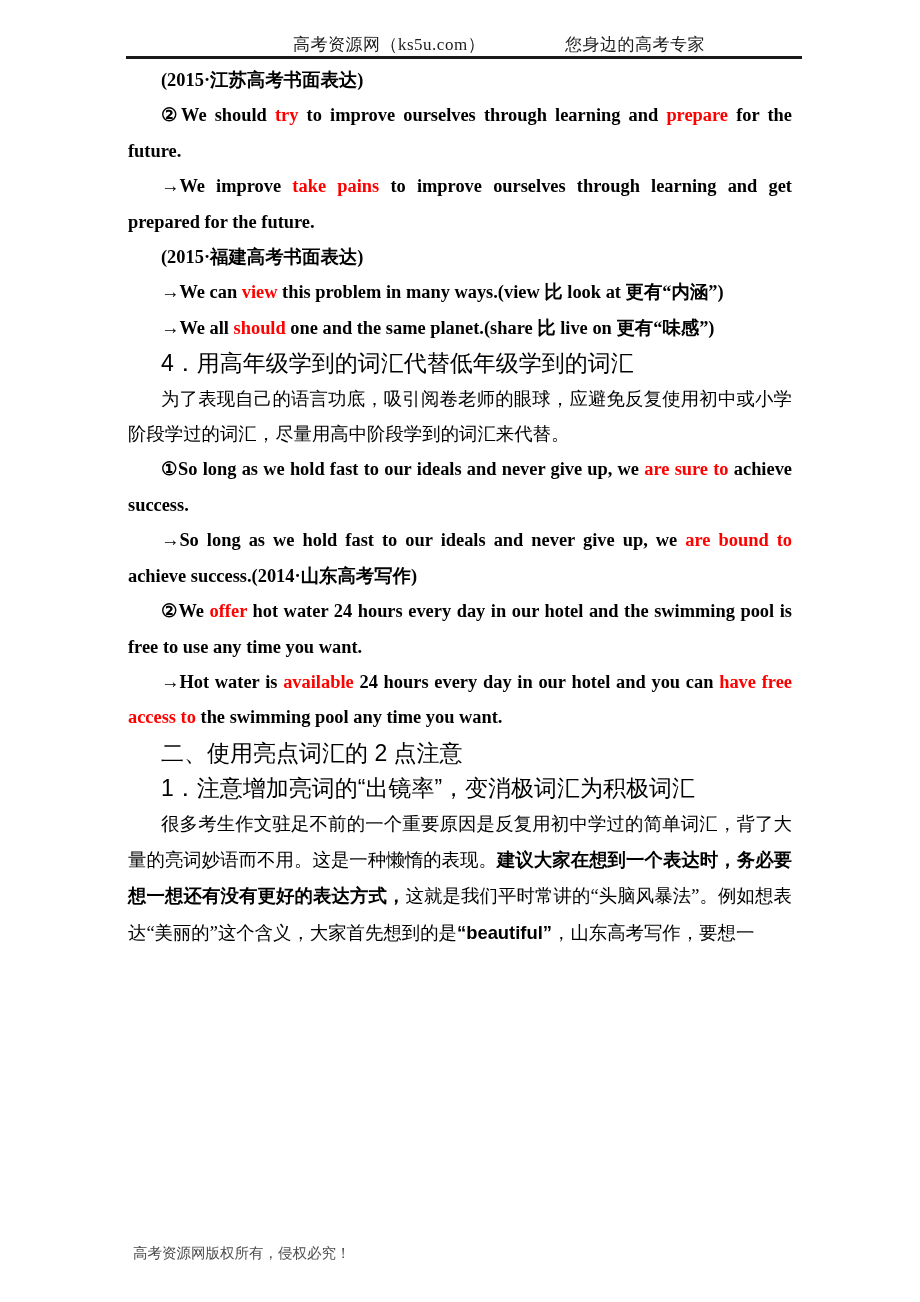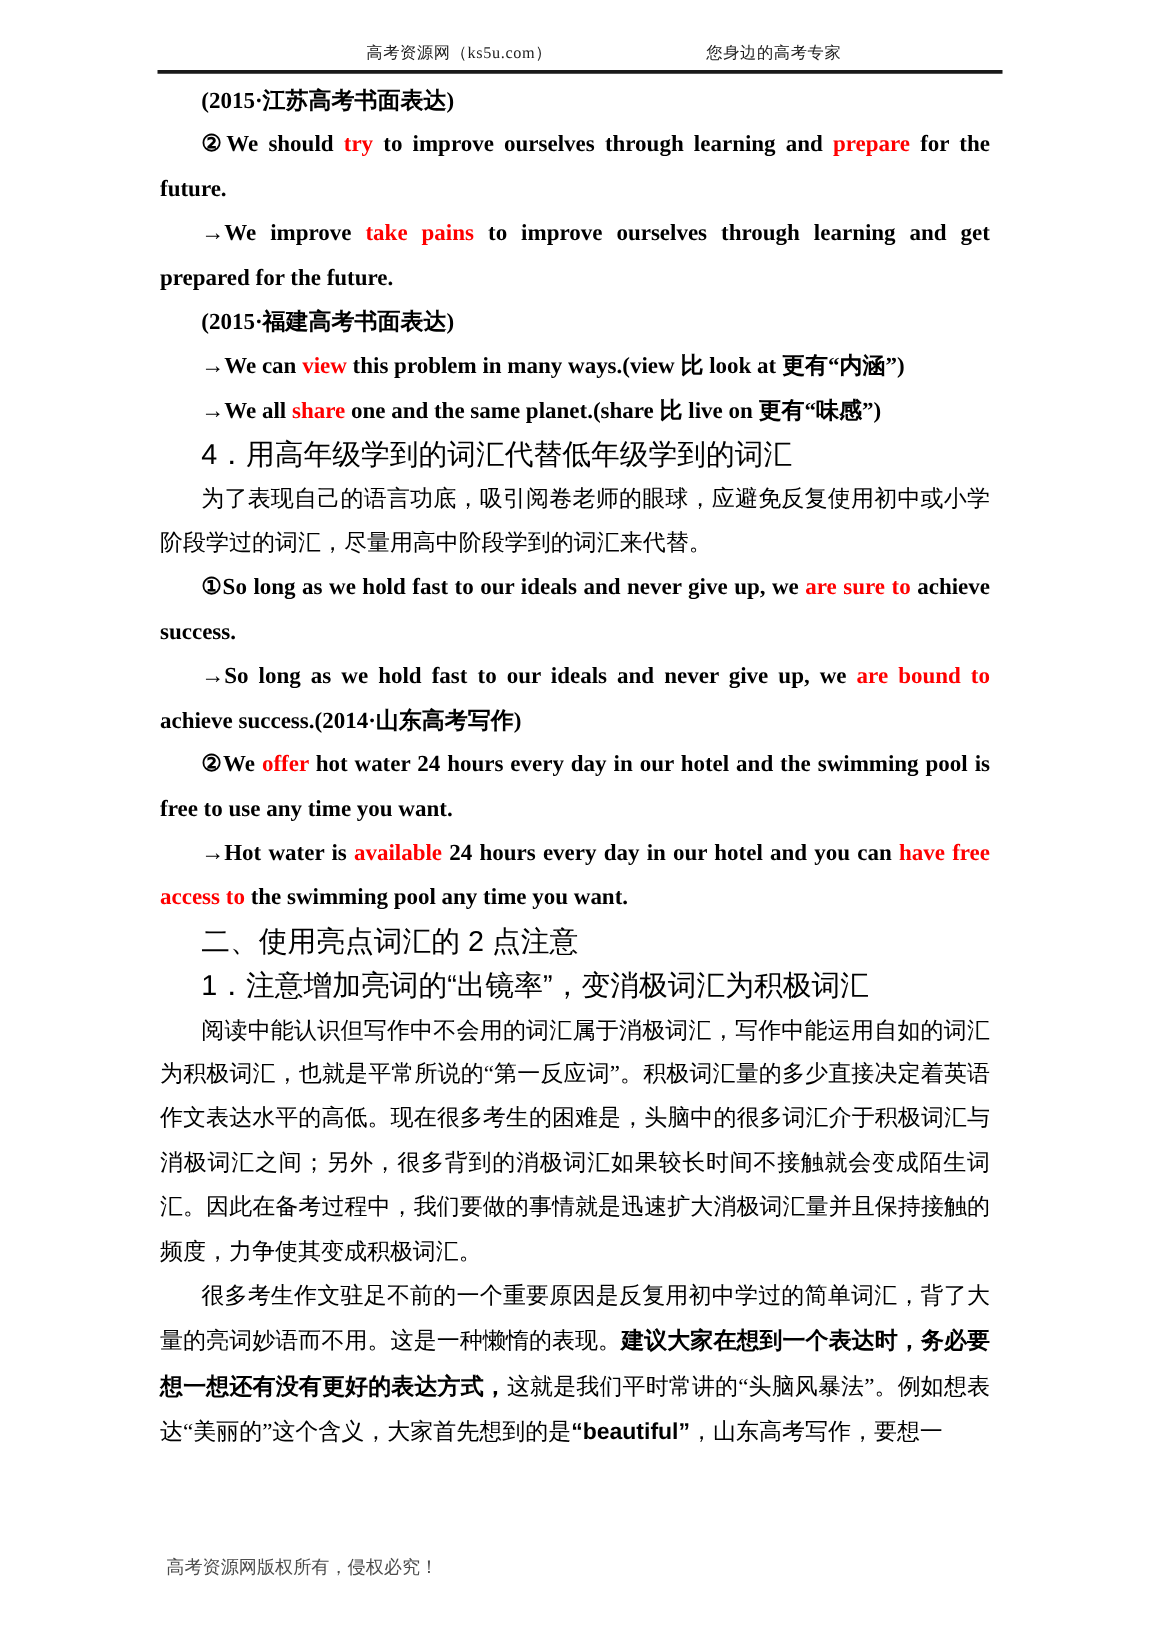--- a/index.html
+++ b/index.html
@@ -7,21 +7,21 @@
   body {
     width: 920px; height: 1302px;
     position: relative;
     overflow: hidden;
     font-family: "Liberation Serif", serif;
     color: var(--ink, #000);
   }
   .hdr-text {
     position: absolute;
     top: 33px;
-    font-size: 13px;
+    font-size: 17px;
     letter-spacing: 0.5px;
     color: #1c1c1c;
     font-family: "Liberation Serif", serif;
     white-space: nowrap;
   }
   .hdr-left  { left: 293px; }
   .hdr-right { left: 528px; margin-left: 37px; }
   .hdr-rule {
     position: absolute;
     left: 126px; top: 56px;
@@ -62,26 +62,25 @@
 <div class="hdr-text hdr-right">您身边的高考专家</div>
 
 <div class="hdr-rule"></div>
 
 <div class="doc">
     <p class="kai"><span>(2015·江苏高考书面表达)</span></p>
     <p class="en"><span>②We should </span><span class="red">try</span><span> to improve ourselves through learning and </span><span class="red">prepare</span><span> for the future.</span></p>
     <p class="en"><span>→We improve </span><span class="red">take pains</span><span> to improve ourselves through learning and get prepared for the future.</span></p>
     <p class="kai"><span>(2015·福建高考书面表达)</span></p>
     <p class="en"><span>→We can </span><span class="red">view</span><span> this problem in many ways.(view 比 look at 更有“内涵”)</span></p>
-    <p class="en"><span>→We all </span><span class="red">share</span><span> one and the same planet.(share 比 live on 更有“味感”)</span></p>
+    <p class="en"><span>→We all </span><span class="red">should</span><span> one and the same planet.(share 比 live on 更有“味感”)</span></p>
     <p class="hd"><span>4．用高年级学到的词汇代替低年级学到的词汇</span></p>
     <p class="cn"><span>为了表现自己的语言功底，吸引阅卷老师的眼球，应避免反复使用初中或小学阶段学过的词汇，尽量用高中阶段学到的词汇来代替。</span></p>
     <p class="en"><span>①So long as we hold fast to our ideals and never give up, we </span><span class="red">are sure to</span><span> achieve success.</span></p>
     <p class="en"><span>→So long as we hold fast to our ideals and never give up, we </span><span class="red">are bound to</span><span> achieve success.(2014·山东高考写作)</span></p>
     <p class="en"><span>②We </span><span class="red">offer</span><span> hot water 24 hours every day in our hotel and the swimming pool is free to use any time you want.</span></p>
     <p class="en"><span>→Hot water is </span><span class="red">available</span><span> 24 hours every day in our hotel and you can </span><span class="red">have free access to</span><span> the swimming pool any time you want.</span></p>
     <p class="hd"><span>二、使用亮点词汇的 2 点注意</span></p>
     <p class="hd"><span>1．注意增加亮词的“出镜率”，变消极词汇为积极词汇</span></p>
-    <p class="cn"><span>阅读中能认识但写作中不会用的词汇属于消极词汇，写作中能运用自如的词汇为积极词汇，也就是平常所说的“第一反应词”。积极词汇量的多少直接决定着英语作文表达水平的高低。现在很多考生的困难是，头脑中的很多词汇介于积极词汇与消极词汇之间；另外，很多背到的消极词汇如果较长时间不接触就会变成陌生词汇。因此在备考过程中，我们要做的事情就是迅速扩大消极词汇量并且保持接触的频度，力争使其变成积极词汇。</span></p>
     <p class="cn"><span>很多考生作文驻足不前的一个重要原因是反复用初中学过的简单词汇，背了大量的亮词妙语而不用。这是一种懒惰的表现。</span><span class="bold-cn">建议大家在想到一个表达时，务必要想一想还有没有更好的表达方式，</span><span>这就是我们平时常讲的“头脑风暴法”。例如想表达“美丽的”这个含义，大家首先想到的是</span><span class="en-inline">“beautiful”</span><span>，山东高考写作，要想一</span></p>
   </div>
 
 <div class="page-footer">高考资源网版权所有，侵权必究！</div>
 
 </body></html>

